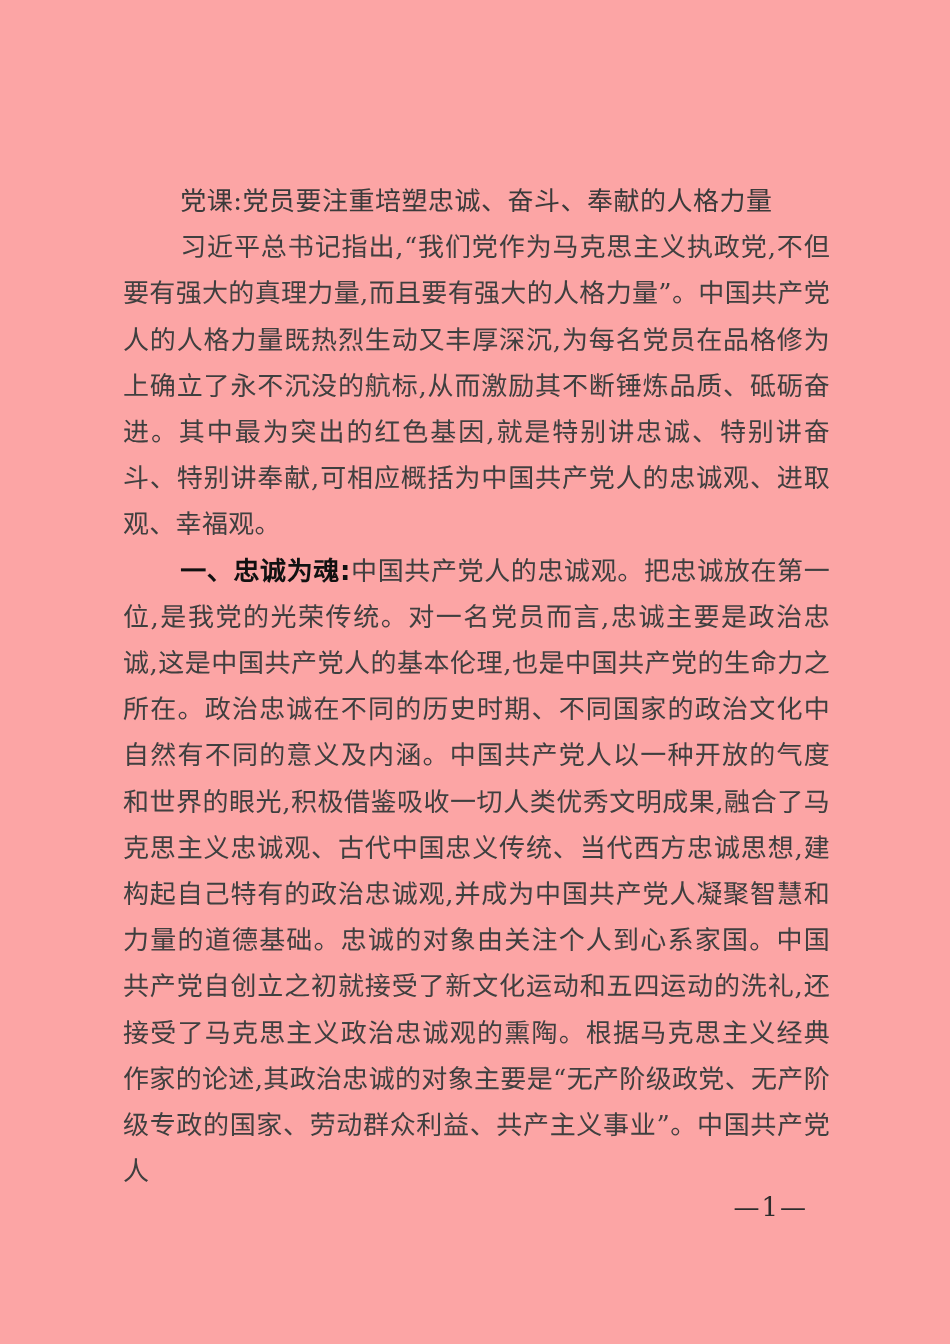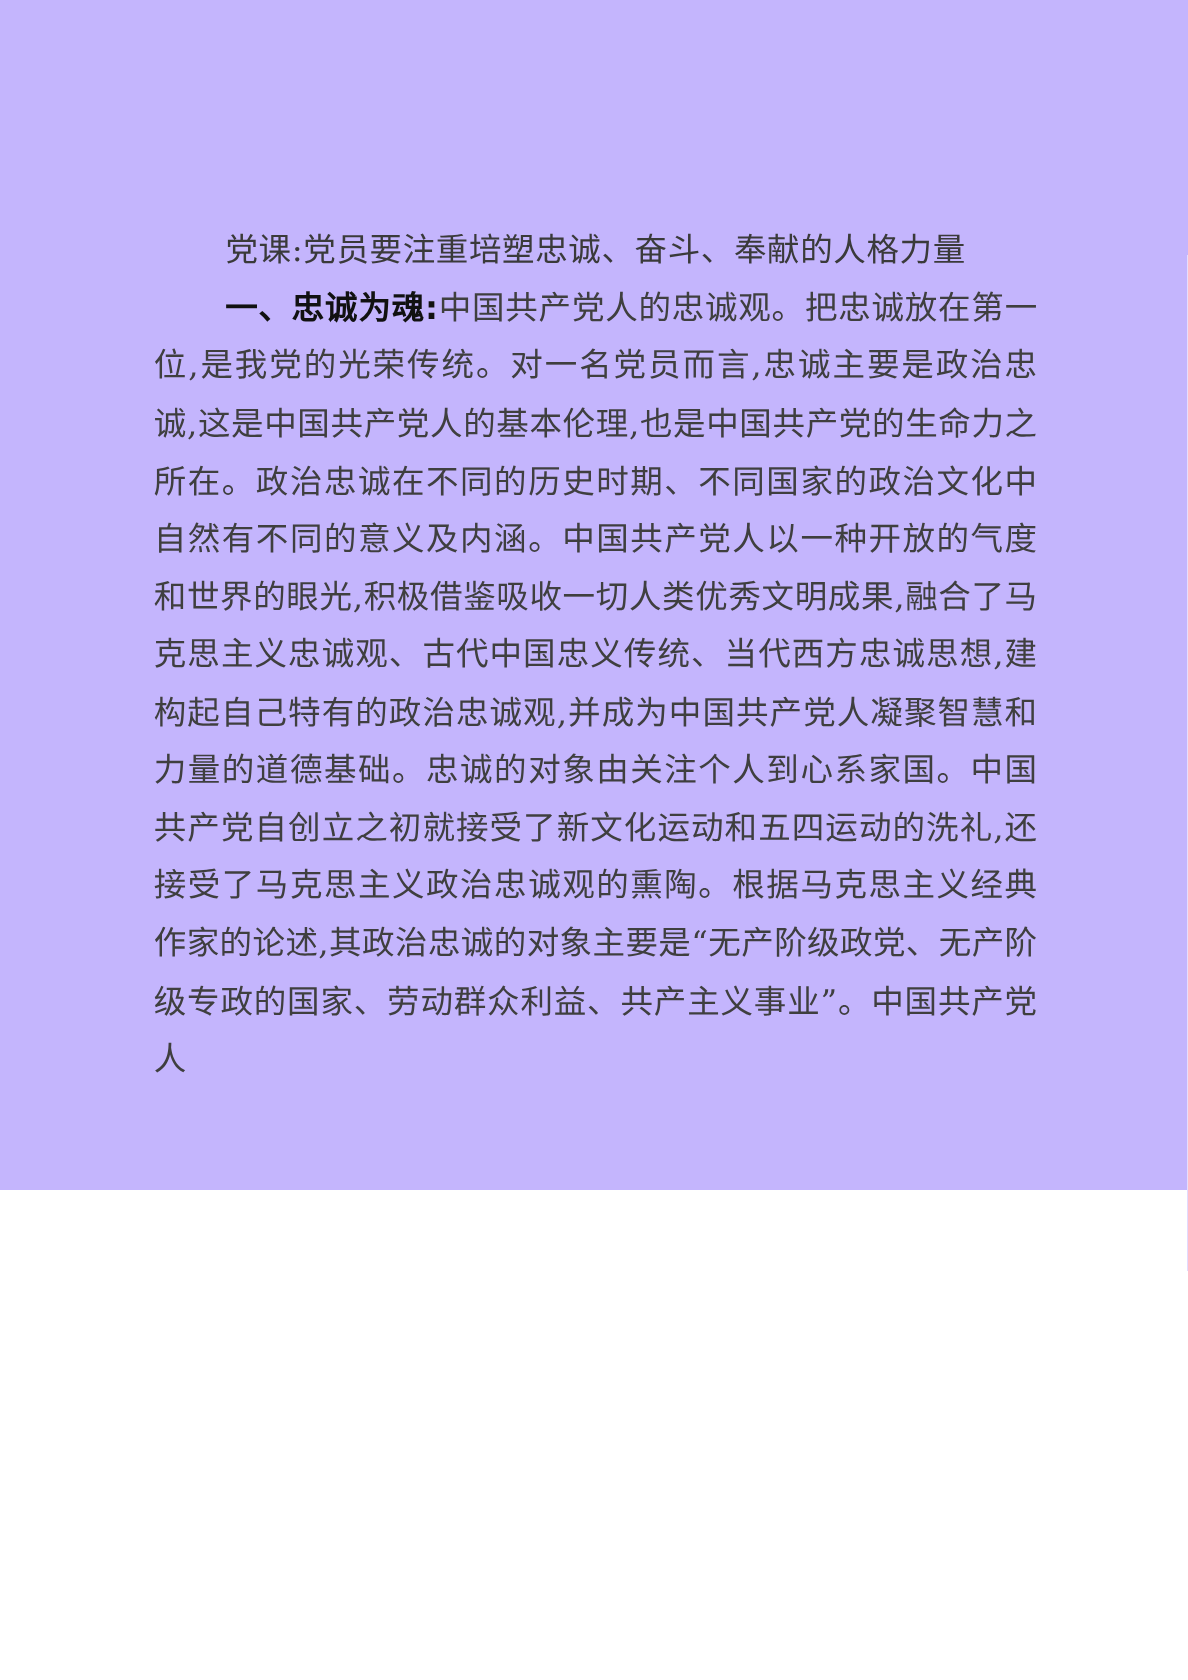--- a/index.html
+++ b/index.html
@@ -3,22 +3,22 @@
 <meta charset="utf-8">
 <style>
   html, body {
     margin: 0;
     padding: 0;
     background: #ffffff;
   }
   .page {
     position: relative;
     width: 950px;
-    height: 952px;
-    background: #c4b5fd;
+    height: 1344px;
+    background: #fca5a5;
     overflow: hidden;
     font-family: "DejaVu Serif", serif;
   }
   .content {
     position: absolute;
     left: 123px;
     top: 178px;
     width: 707px;
     color: #3f3f3f;
     font-size: 26px;
@@ -60,20 +60,21 @@
 </style>
 </head>
 <body>
 
 <div class="page">
 
   <div class="content">
 
     <h1 class="doc-title">党课:党员要注重培塑忠诚、奋斗、奉献的人格力量</h1>
 
+    <p class="para"><span>习近平总书记指出,“我们党作为马克思主义执政党,不但要有强大的真理力量,而且要有强大的人格力量”。中国共产党人的人格力量既热烈生动又丰厚深沉,为每名党员在品格修为上确立了永不沉没的航标,从而激励其不断锤炼品质、砥砺奋进。其中最为突出的红色基因,就是特别讲忠诚、特别讲奋斗、特别讲奉献,可相应概括为中国共产党人的忠诚观、进取观、幸福观。</span></p>
 
     <p class="para"><b class="lead">一、忠诚为魂:</b><span>中国共产党人的忠诚观。把忠诚放在第一位,是我党的光荣传统。对一名党员而言,忠诚主要是政治忠诚,这是中国共产党人的基本伦理,也是中国共产党的生命力之所在。政治忠诚在不同的历史时期、不同国家的政治文化中自然有不同的意义及内涵。中国共产党人以一种开放的气度和世界的眼光,积极借鉴吸收一切人类优秀文明成果,融合了马克思主义忠诚观、古代中国忠义传统、当代西方忠诚思想,建构起自己特有的政治忠诚观,并成为中国共产党人凝聚智慧和力量的道德基础。忠诚的对象由关注个人到心系家国。中国共产党自创立之初就接受了新文化运动和五四运动的洗礼,还接受了马克思主义政治忠诚观的熏陶。根据马克思主义经典作家的论述,其政治忠诚的对象主要是“无产阶级政党、无产阶级专政的国家、劳动群众利益、共产主义事业”。中国共产党人</span></p>
 
   </div>
 
   <div class="page-footer">—1—</div>
 
 </div>
 
 </body></html>

